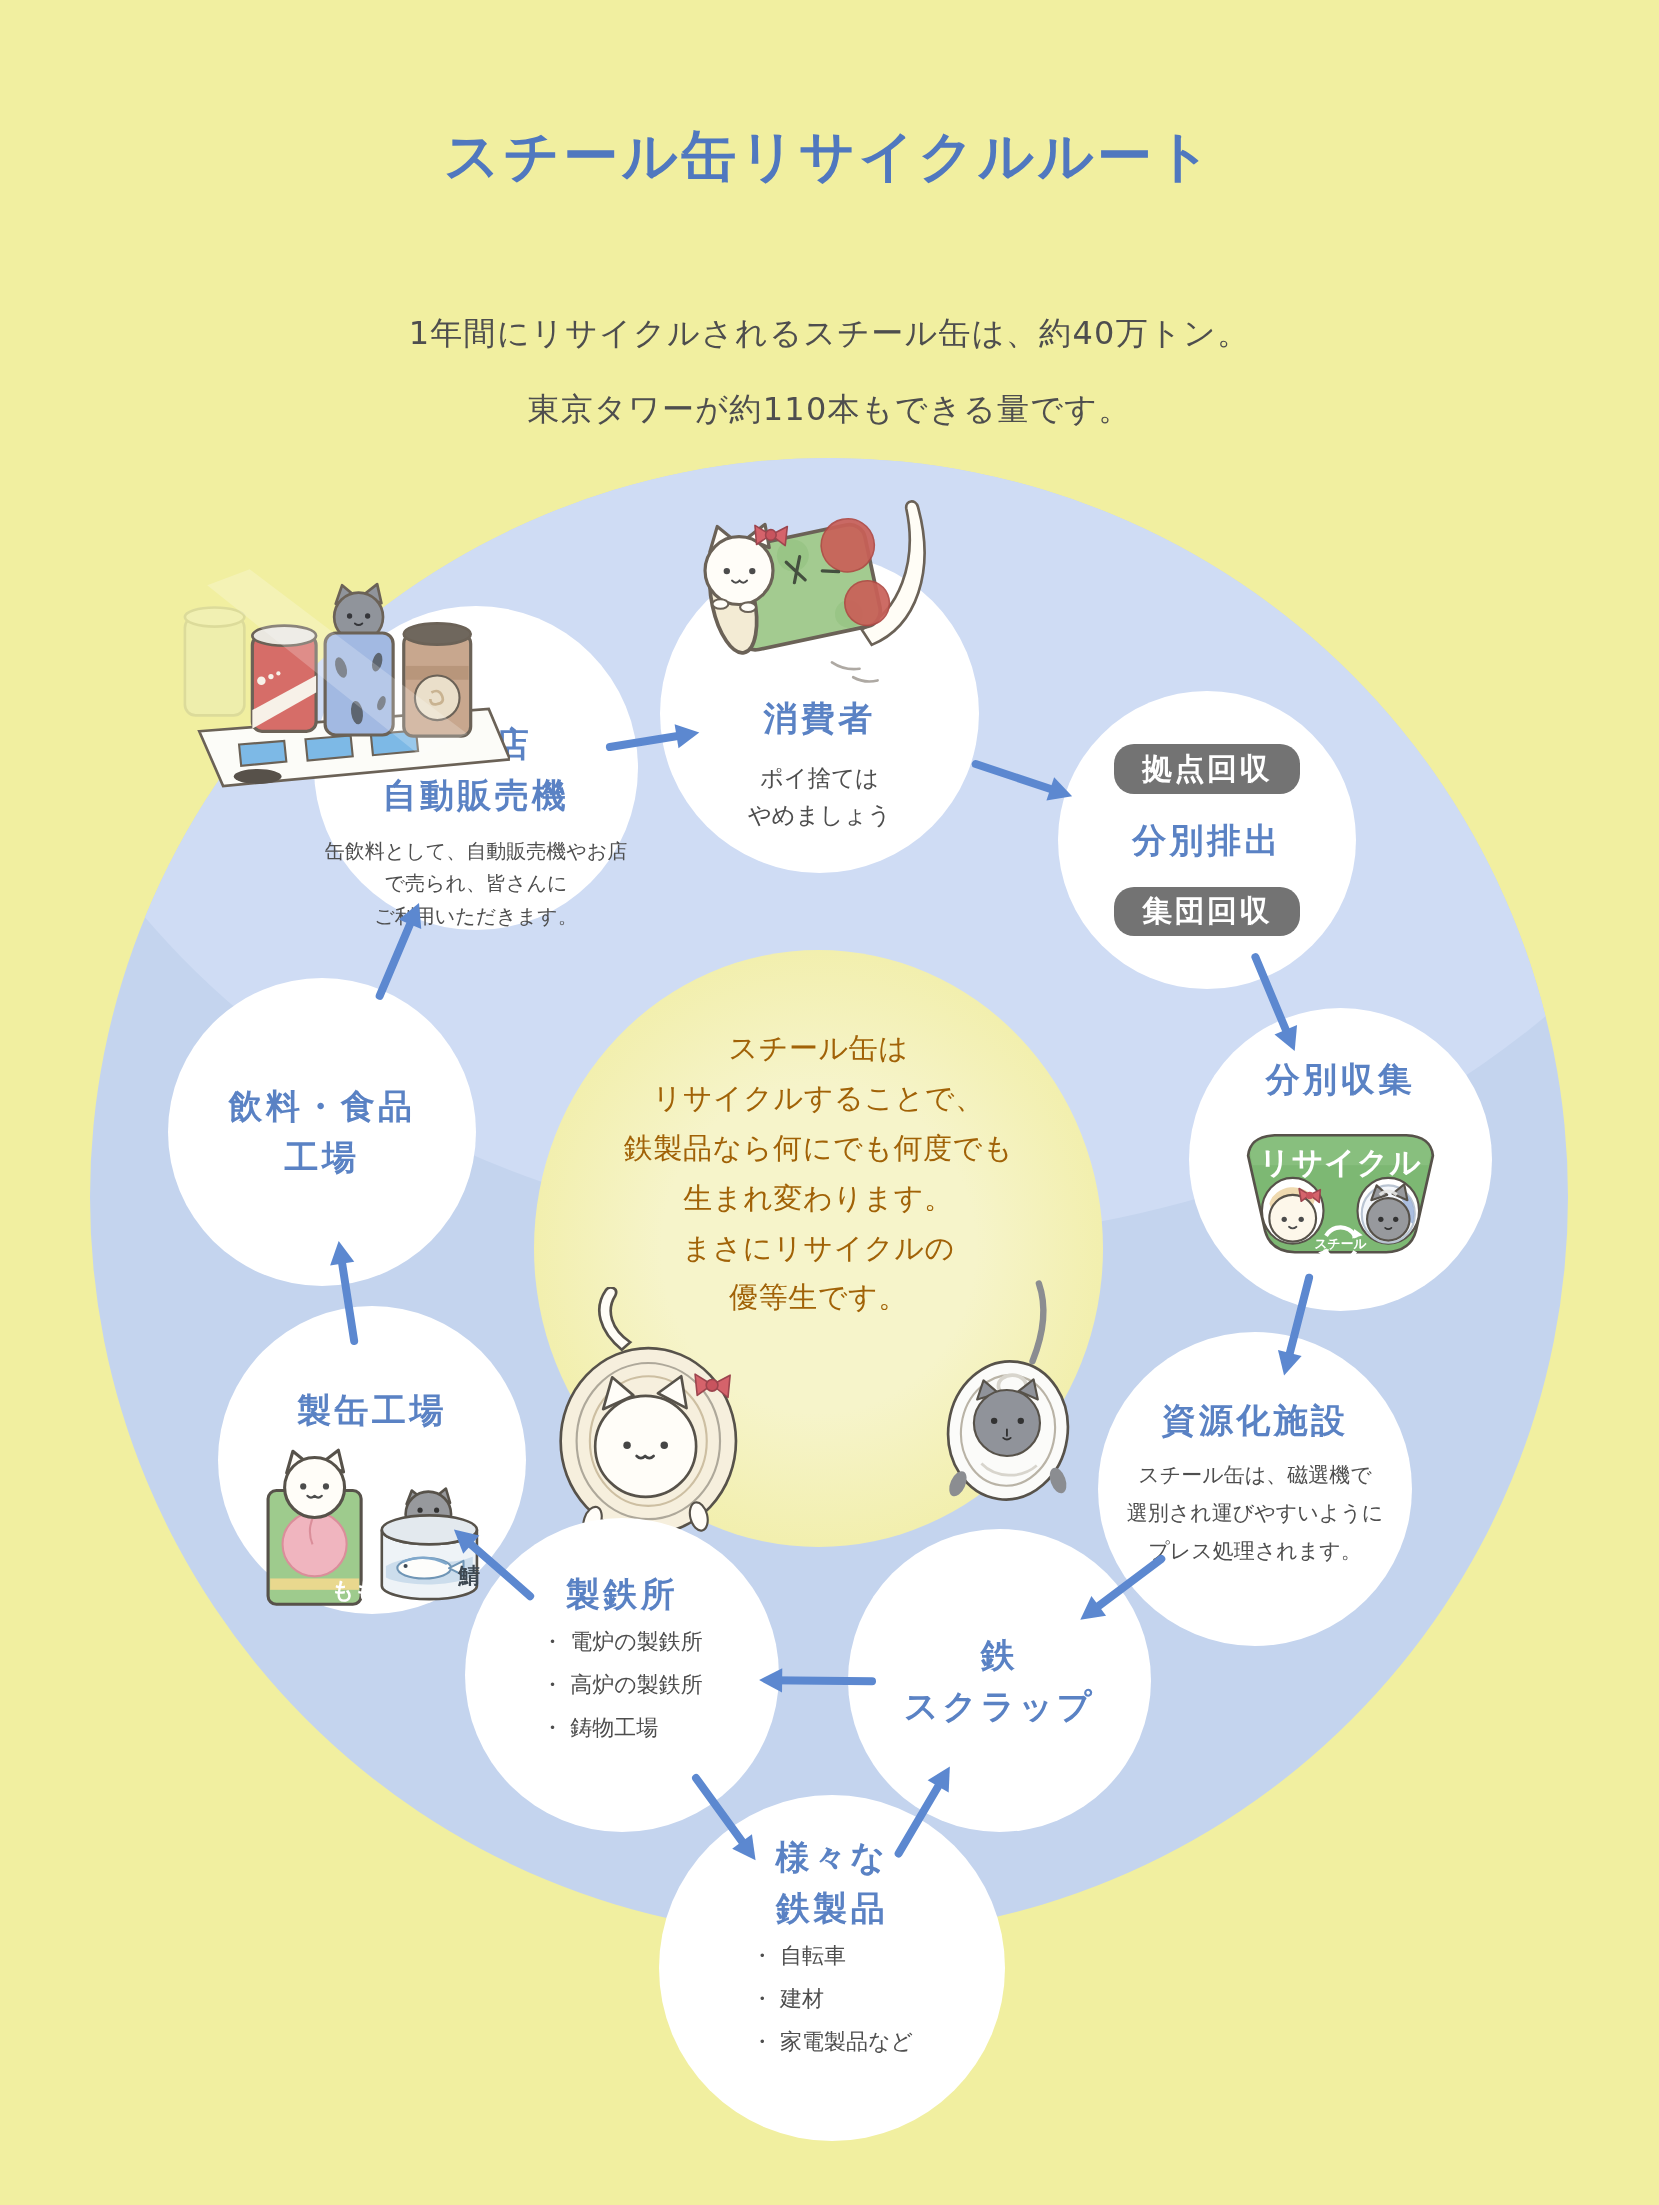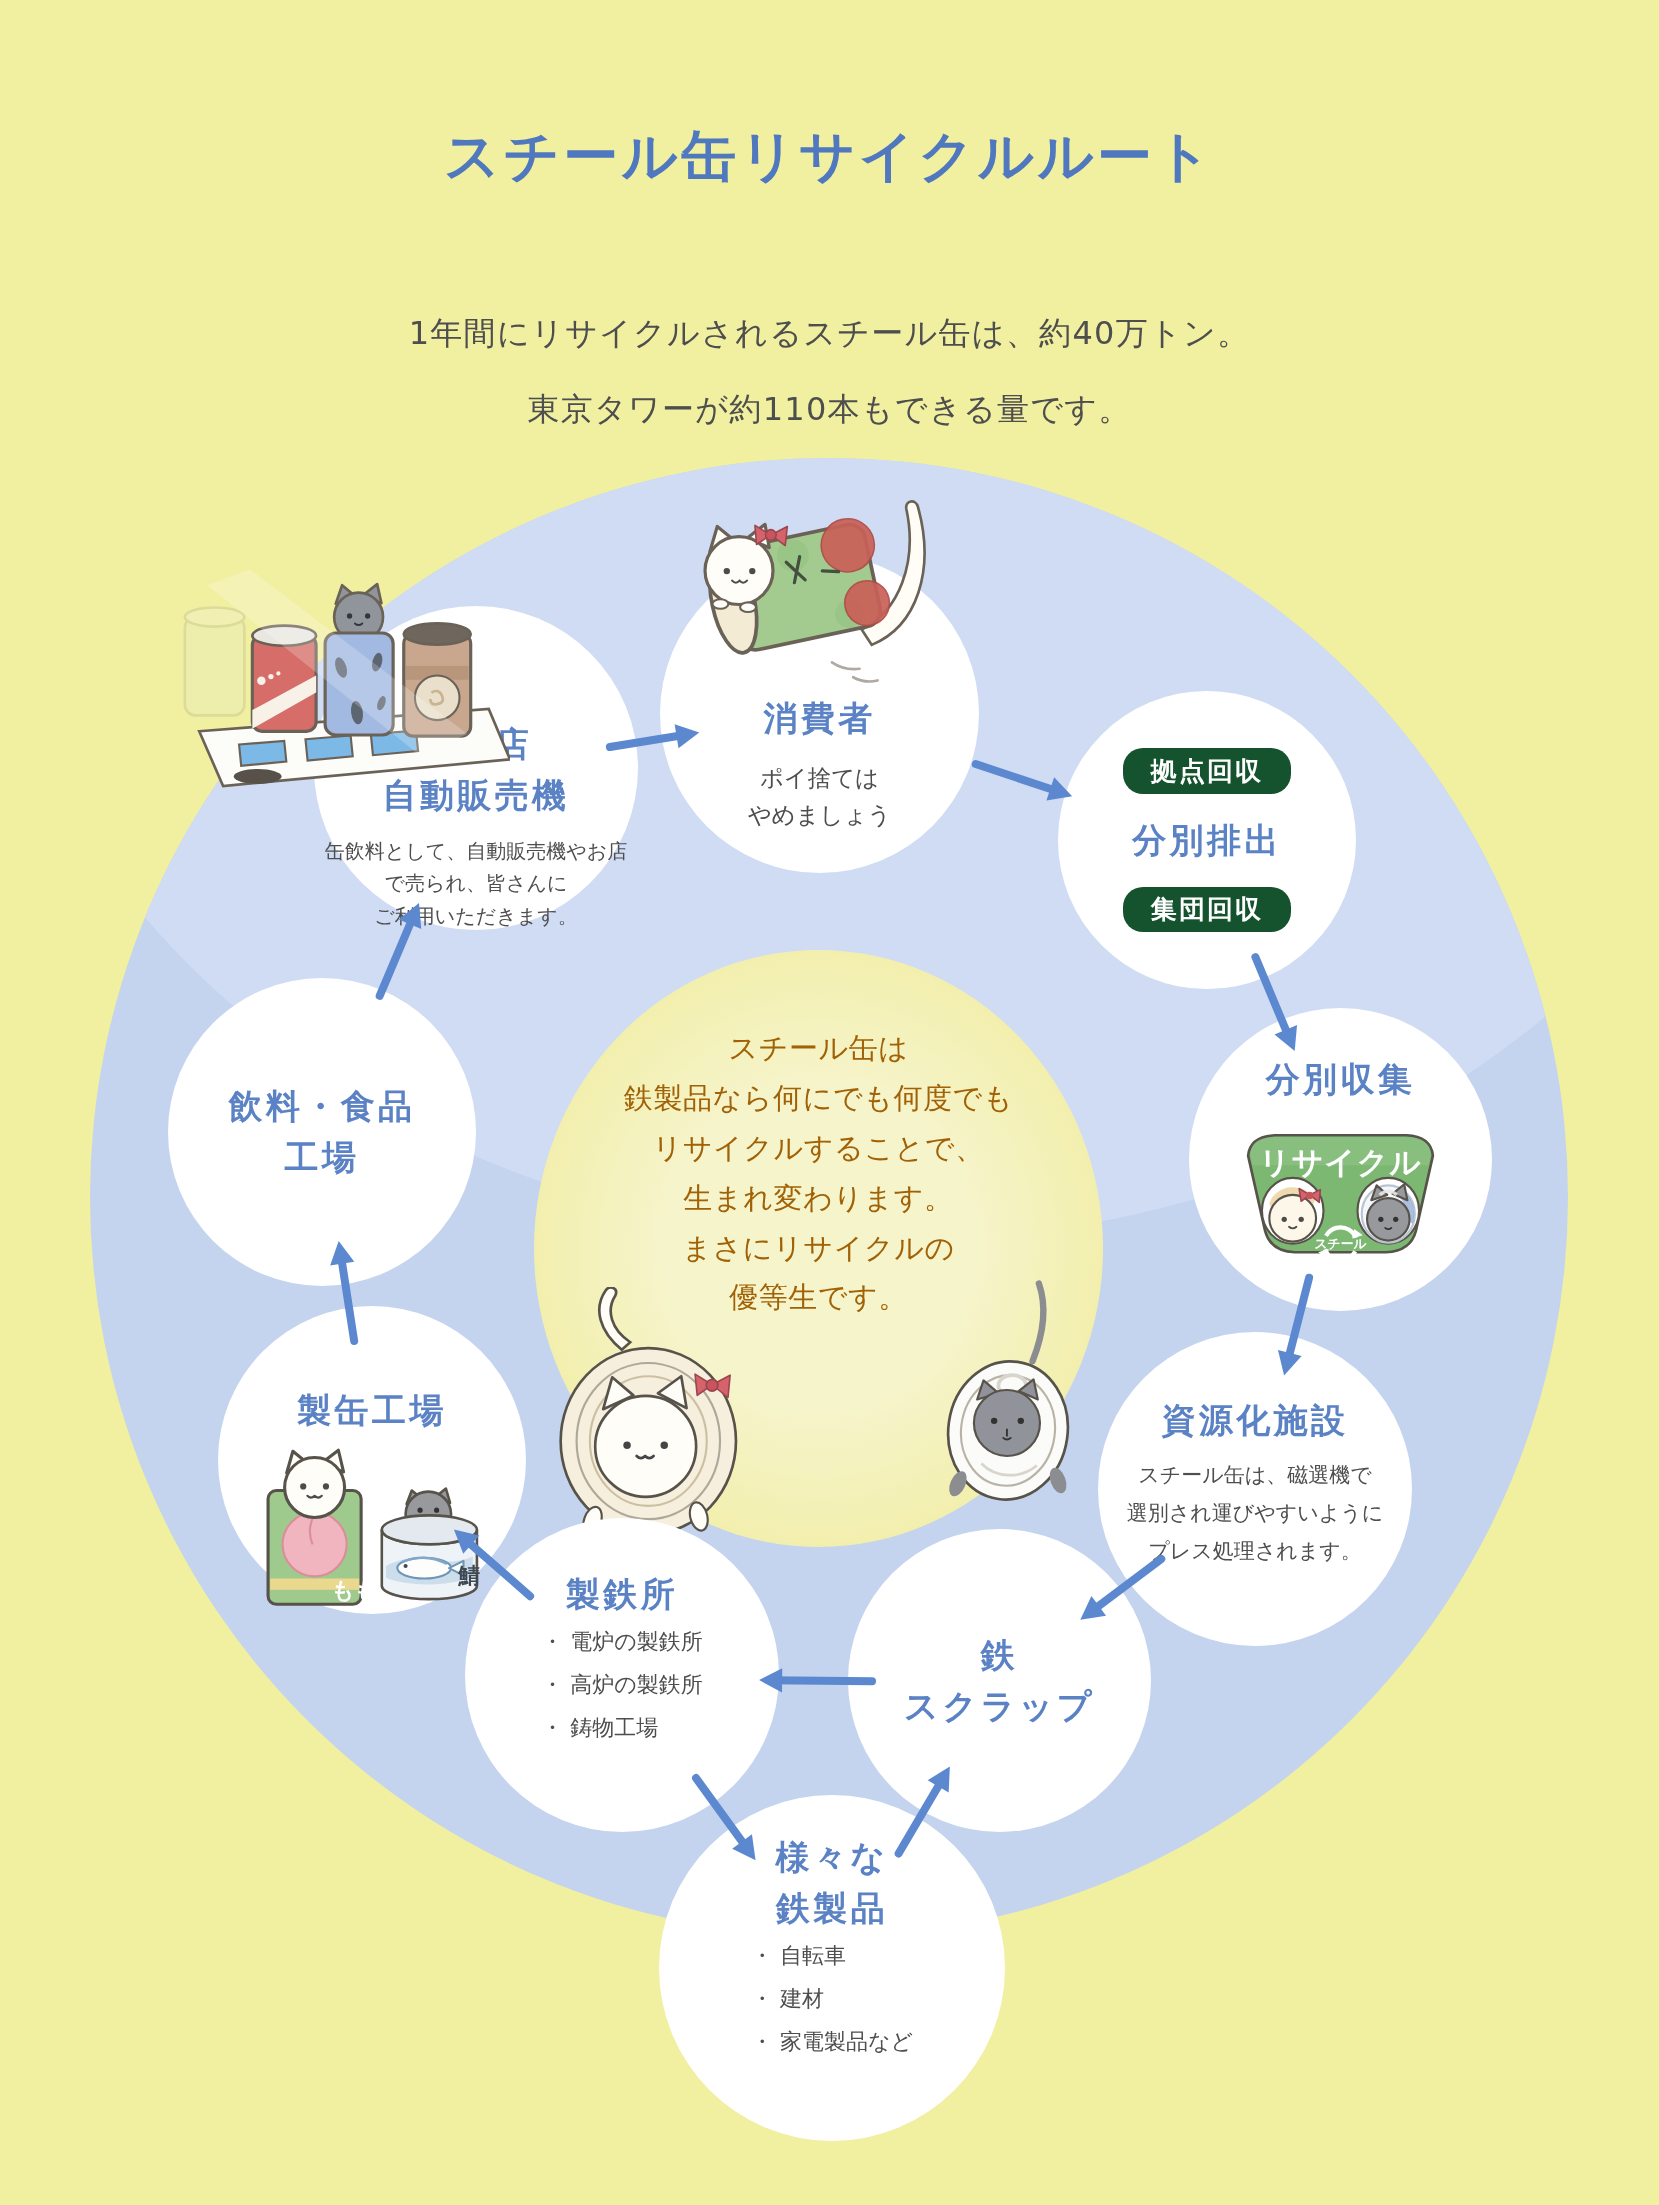--- a/index.html
+++ b/index.html
@@ -43,21 +43,21 @@
     display:flex;flex-direction:column;align-items:center;
     z-index:5;text-align:center;box-sizing:border-box;
   }
   .node-title{
     font-size:34px;font-weight:bold;color:#5a82c4;letter-spacing:.1em;line-height:1.5;
   }
   .node-body{font-size:23.4px;line-height:1.58;color:#4e4e4e;margin-top:16px;}
   .node-body.left{text-align:center;display:inline-block;}
   .bullets{font-size:22px;line-height:1.95;color:#4e4e4e;text-align:left;margin-top:1px;}
   .badge{
-    background:#14532d;color:#ffffff;font-size:26px;font-weight:bold;
+    background:#737373;color:#ffffff;font-size:30px;font-weight:bold;
     letter-spacing:.08em;padding:9.6px 28px;border-radius:20px;line-height:1;
   }
   #node-consumer{left:660px;top:554px;width:319px;height:319px;padding-top:139px;}
   #node-discharge{left:1058px;top:691px;width:298px;height:298px;justify-content:center;gap:21px;}
   #node-collection{left:1189px;top:1008px;width:303px;height:303px;padding-top:46px;}
   #node-resource{left:1098px;top:1332px;width:314px;height:314px;padding-top:63px;}
   #node-resource .node-body{font-size:21px;line-height:1.8;margin-top:11px;}
   #node-scrap{left:848px;top:1529px;width:303px;height:303px;justify-content:center;}
   #node-products{left:659px;top:1795px;width:346px;height:346px;padding-top:37px;}
   #node-mill{left:465px;top:1518px;width:314px;height:314px;padding-top:51px;}
@@ -77,22 +77,22 @@
 <div class="abs page-sub sub1">1年間にリサイクルされるスチール缶は、約40万トン。</div>
 <div class="abs page-sub sub2">東京タワーが約110本もできる量です。</div>
 
 <div class="abs blue-ring">
   <div class="light-band"></div>
 </div>
 <div class="abs center-pool"></div>
 
 <div class="abs center-message">
   <div>スチール缶は</div>
+  <div>リサイクルすることで、</div>
   <div>鉄製品なら何にでも何度でも</div>
-  <div>リサイクルすることで、</div>
   <div>生まれ変わります。</div>
   <div>まさにリサイクルの</div>
   <div>優等生です。</div>
 </div>
 
 <svg class="abs ill under" style="left:542px;top:1287px" width="202" height="255" viewBox="0 0 380 480">
   <path d="M150,118 C108,84 96,40 120,6 C128,-4 144,2 138,16 C120,44 130,80 166,104 Z" fill="#fffdf6" stroke="#57524a" stroke-width="5"></path>
   <ellipse cx="200" cy="290" rx="165" ry="175" fill="#f6efdd" stroke="#57524a" stroke-width="5"></ellipse>
   <ellipse cx="200" cy="290" rx="135" ry="147" fill="none" stroke="#57524a" stroke-width="4" opacity=".45"></ellipse>
   <ellipse cx="200" cy="290" rx="110" ry="122" fill="none" stroke="#cdbfa2" stroke-width="4"></ellipse>

